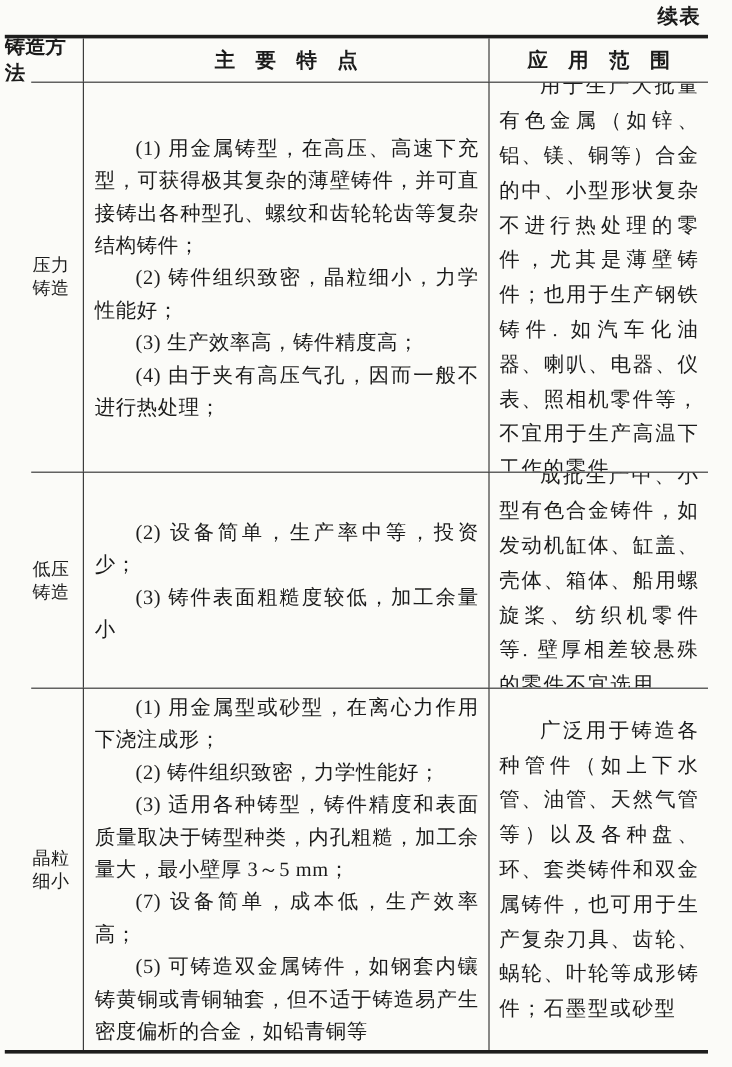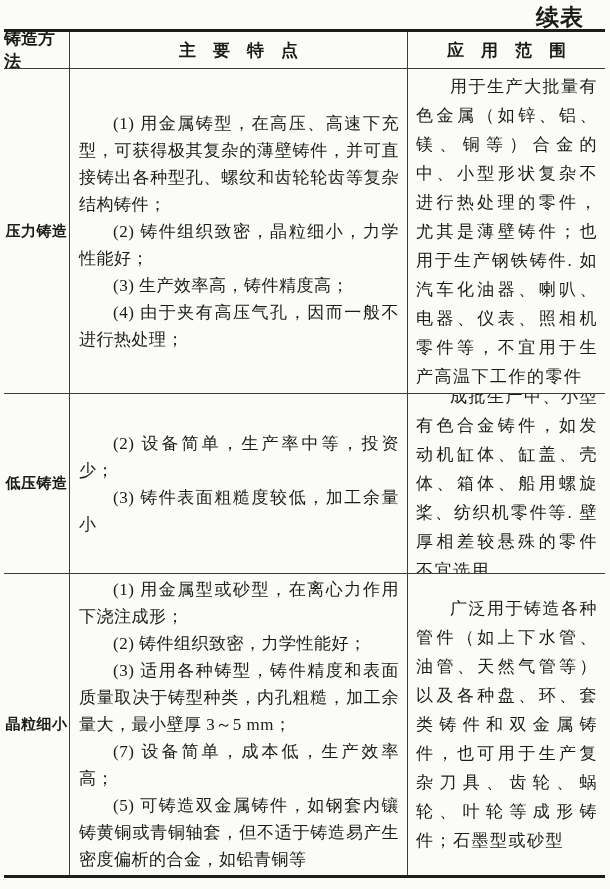--- a/index.html
+++ b/index.html
@@ -9,28 +9,28 @@
     font-family: "Liberation Serif", "DejaVu Serif", serif;
     color: #1b1b1b;
     position: relative;
     overflow: hidden;
   }
   .page { position: absolute; inset: 0; }
 
   .continued {
     position: absolute;
     top: 2px; right: 26px;
-    font-size: 23px;
+    font-size: 17px;
     font-weight: bold;
     letter-spacing: 1px;
   }
 
   .casting-table {
     position: absolute;
-    top: 29px; left: 4px; right: 5px;
+    top: 29px; left: 4px; right: 20px;
     height: 849px;
     display: grid;
     grid-template-columns: 66px 338px 1fr;
     grid-template-rows: 36px 325px 180px auto;
     border-top: 3px solid #1d1d1d;
     border-bottom: 3px solid #1d1d1d;
     box-sizing: border-box;
   }
   .cell {
     box-sizing: border-box;
@@ -45,23 +45,24 @@
     justify-content: center;
     font-size: 17px;
     font-weight: bold;
   }
 
   .method {
     display: flex;
     align-items: center;
     justify-content: center;
     font-size: 15px;
-    font-weight: bold;
+    font-weight: normal;
     letter-spacing: 0.5px;
     padding: 0 1px;
+    margin-left: 22px;
   }
 
   .features {
     display: flex;
     flex-direction: column;
     justify-content: center;
     padding: 8px 8px 8px 9px;
     font-size: 17px;
     line-height: 27px;
     letter-spacing: 0.5px;

